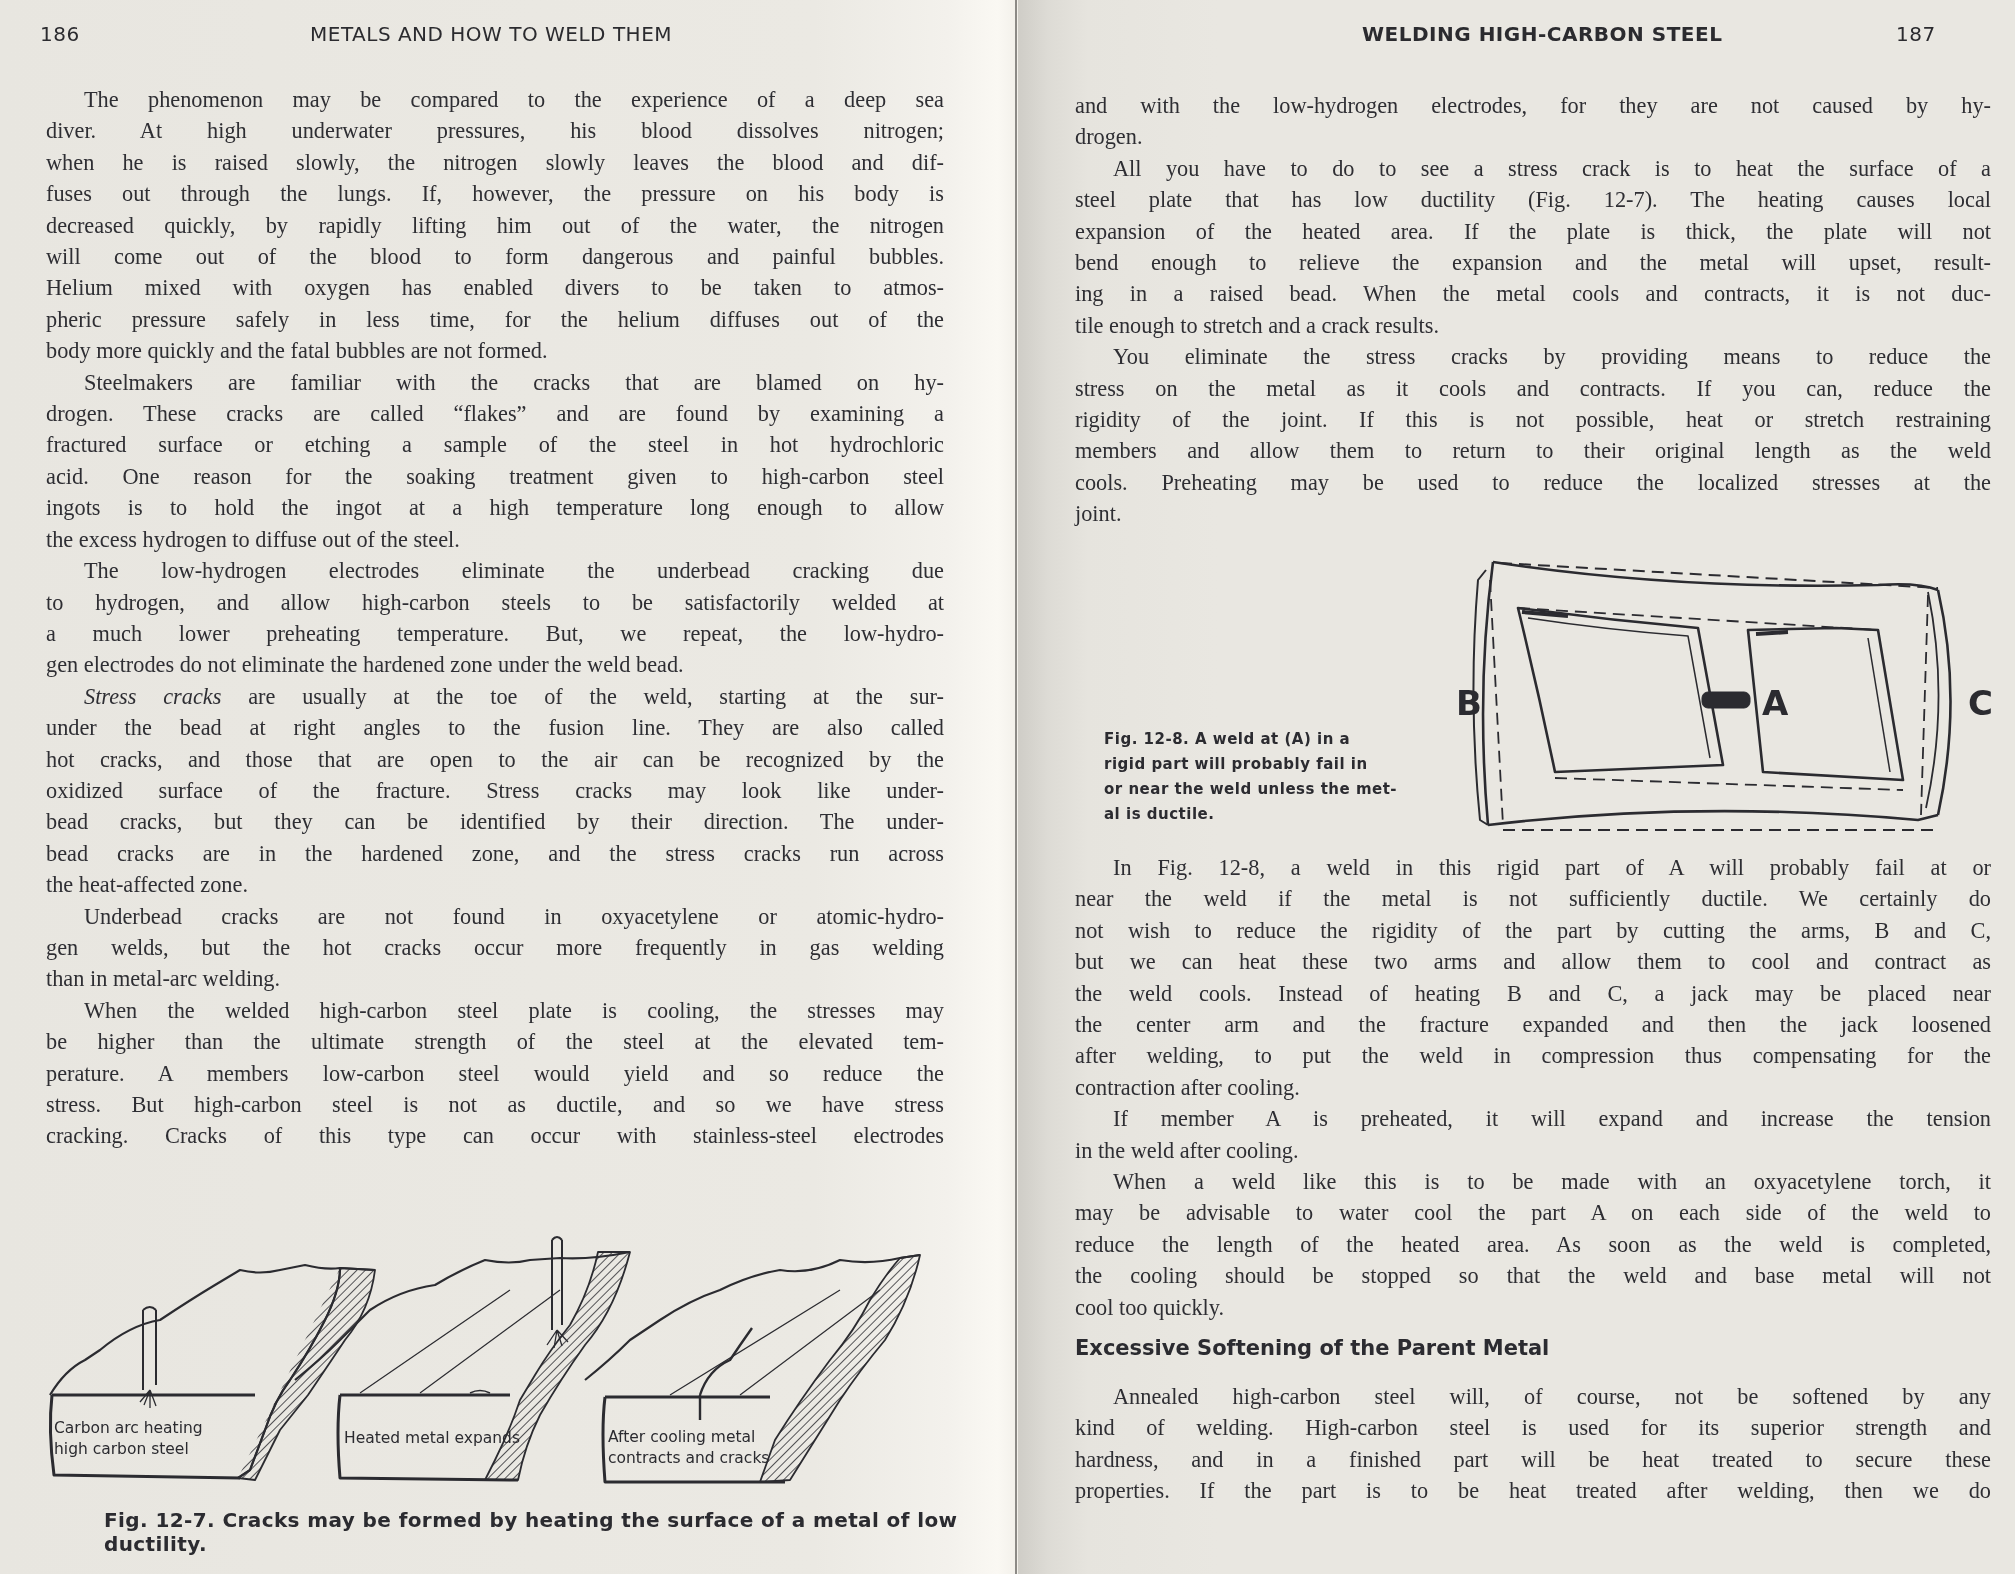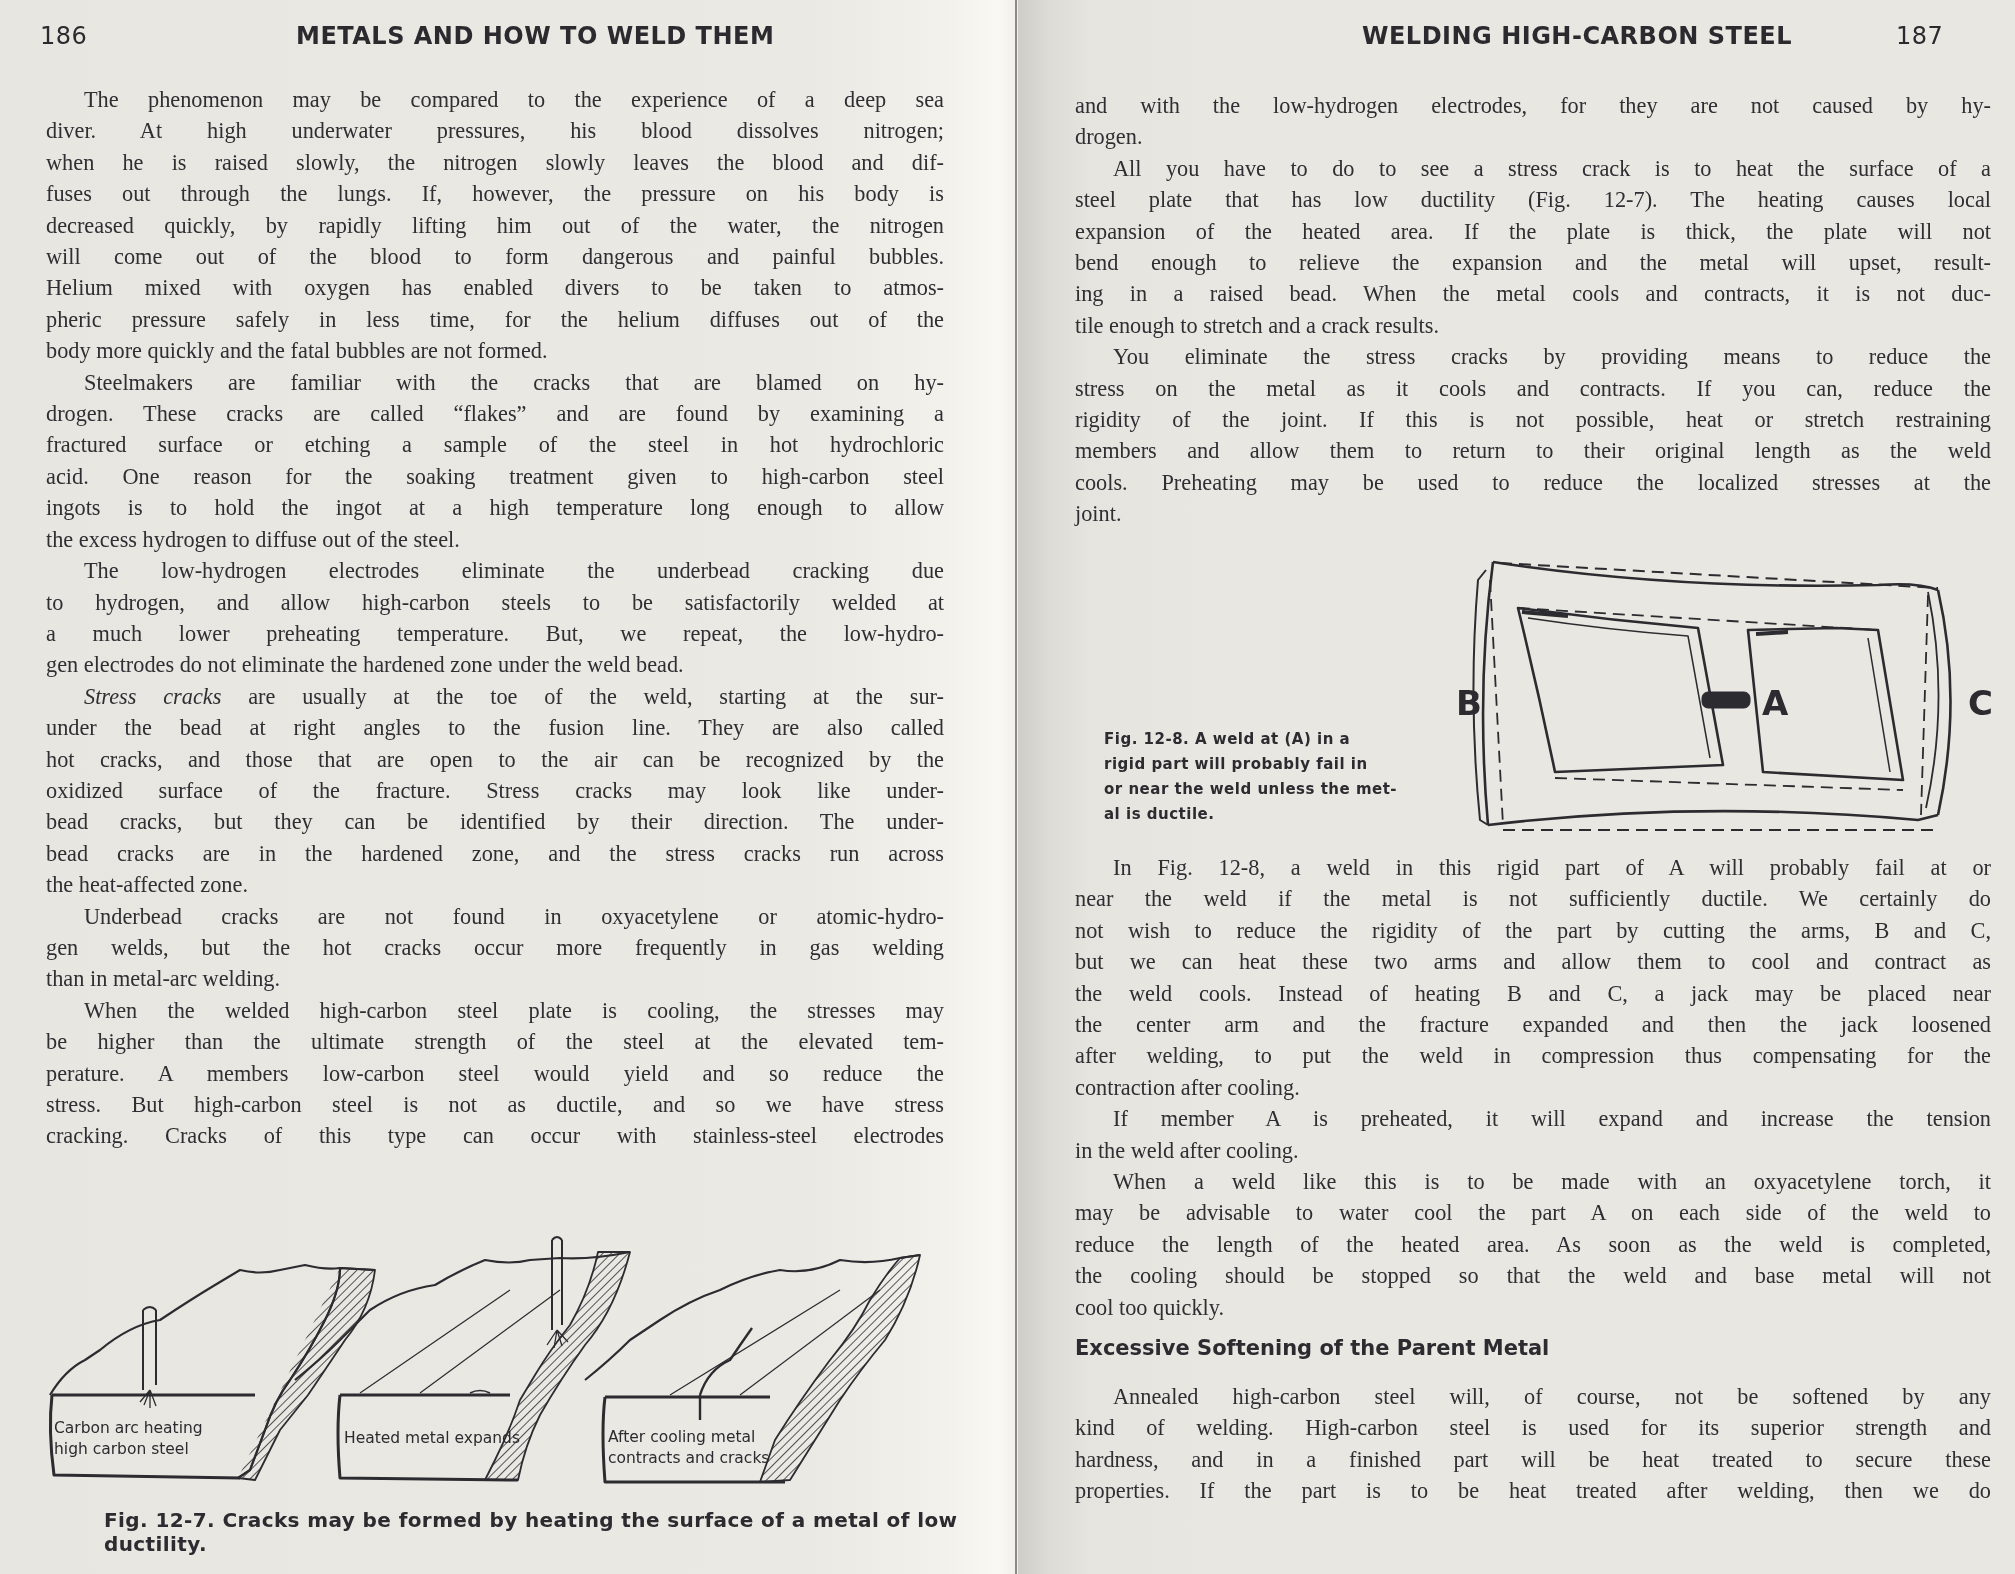--- a/index.html
+++ b/index.html
@@ -20,21 +20,21 @@
     left: 1018px; width: 997px;
     background: linear-gradient(to right, #cfcdc7 0%, #dddbd5 3%, #e6e4de 7%, #e9e7e1 20%, #e9e7e1 100%);
   }
   .gutter-line {
     position: absolute; left: 1015px; top: 0; width: 2px; height: 1574px;
     background: #8c8a86;
   }
   .running-head {
     position: absolute; top: 22px;
     font-family: "DejaVu Sans", "Liberation Sans", sans-serif;
-    font-size: 24px; letter-spacing: 0.5px; color: #2b2b2f;
+    font-size: 20px; letter-spacing: 0.5px; color: #2b2b2f;
   }
   .folio { font-weight: normal; }
   .body-text {
     position: absolute;
     font-size: 22.3px;
     line-height: 31.4px;
     font-family: "Liberation Serif", "DejaVu Serif", serif;
     font-stretch: condensed;
     color: #2e2e33;
   }
@@ -60,21 +60,21 @@
     font-weight: bold; font-size: 21px; color: #2b2b30; text-align: right;
   }
 </style>
 </head>
 <body>
 
 <div class="spread">
 
   <div class="page page-left">
     <div class="running-head folio" style="left:40px;">186</div>
-    <div class="running-head" style="left:296px;font-weight:bold;">METALS AND HOW TO WELD THEM</div>
+    <div class="running-head" style="left:310px;">METALS AND HOW TO WELD THEM</div>
 
     <div class="body-text" id="left-body" style="left:46px; top:84px; width:898px;">
         <span class="line indent">The phenomenon may be compared to the experience of a deep sea</span>
         <span class="line">diver.  At high underwater pressures, his blood dissolves nitrogen;</span>
         <span class="line">when he is raised slowly, the nitrogen slowly leaves the blood and dif-</span>
         <span class="line">fuses out through the lungs.  If, however, the pressure on his body is</span>
         <span class="line">decreased quickly, by rapidly lifting him out of the water, the nitrogen</span>
         <span class="line">will come out of the blood to form dangerous and painful bubbles.</span>
         <span class="line">Helium mixed with oxygen has enabled divers to be taken to atmos-</span>
         <span class="line">pheric pressure safely in less time, for the helium diffuses out of the</span>

